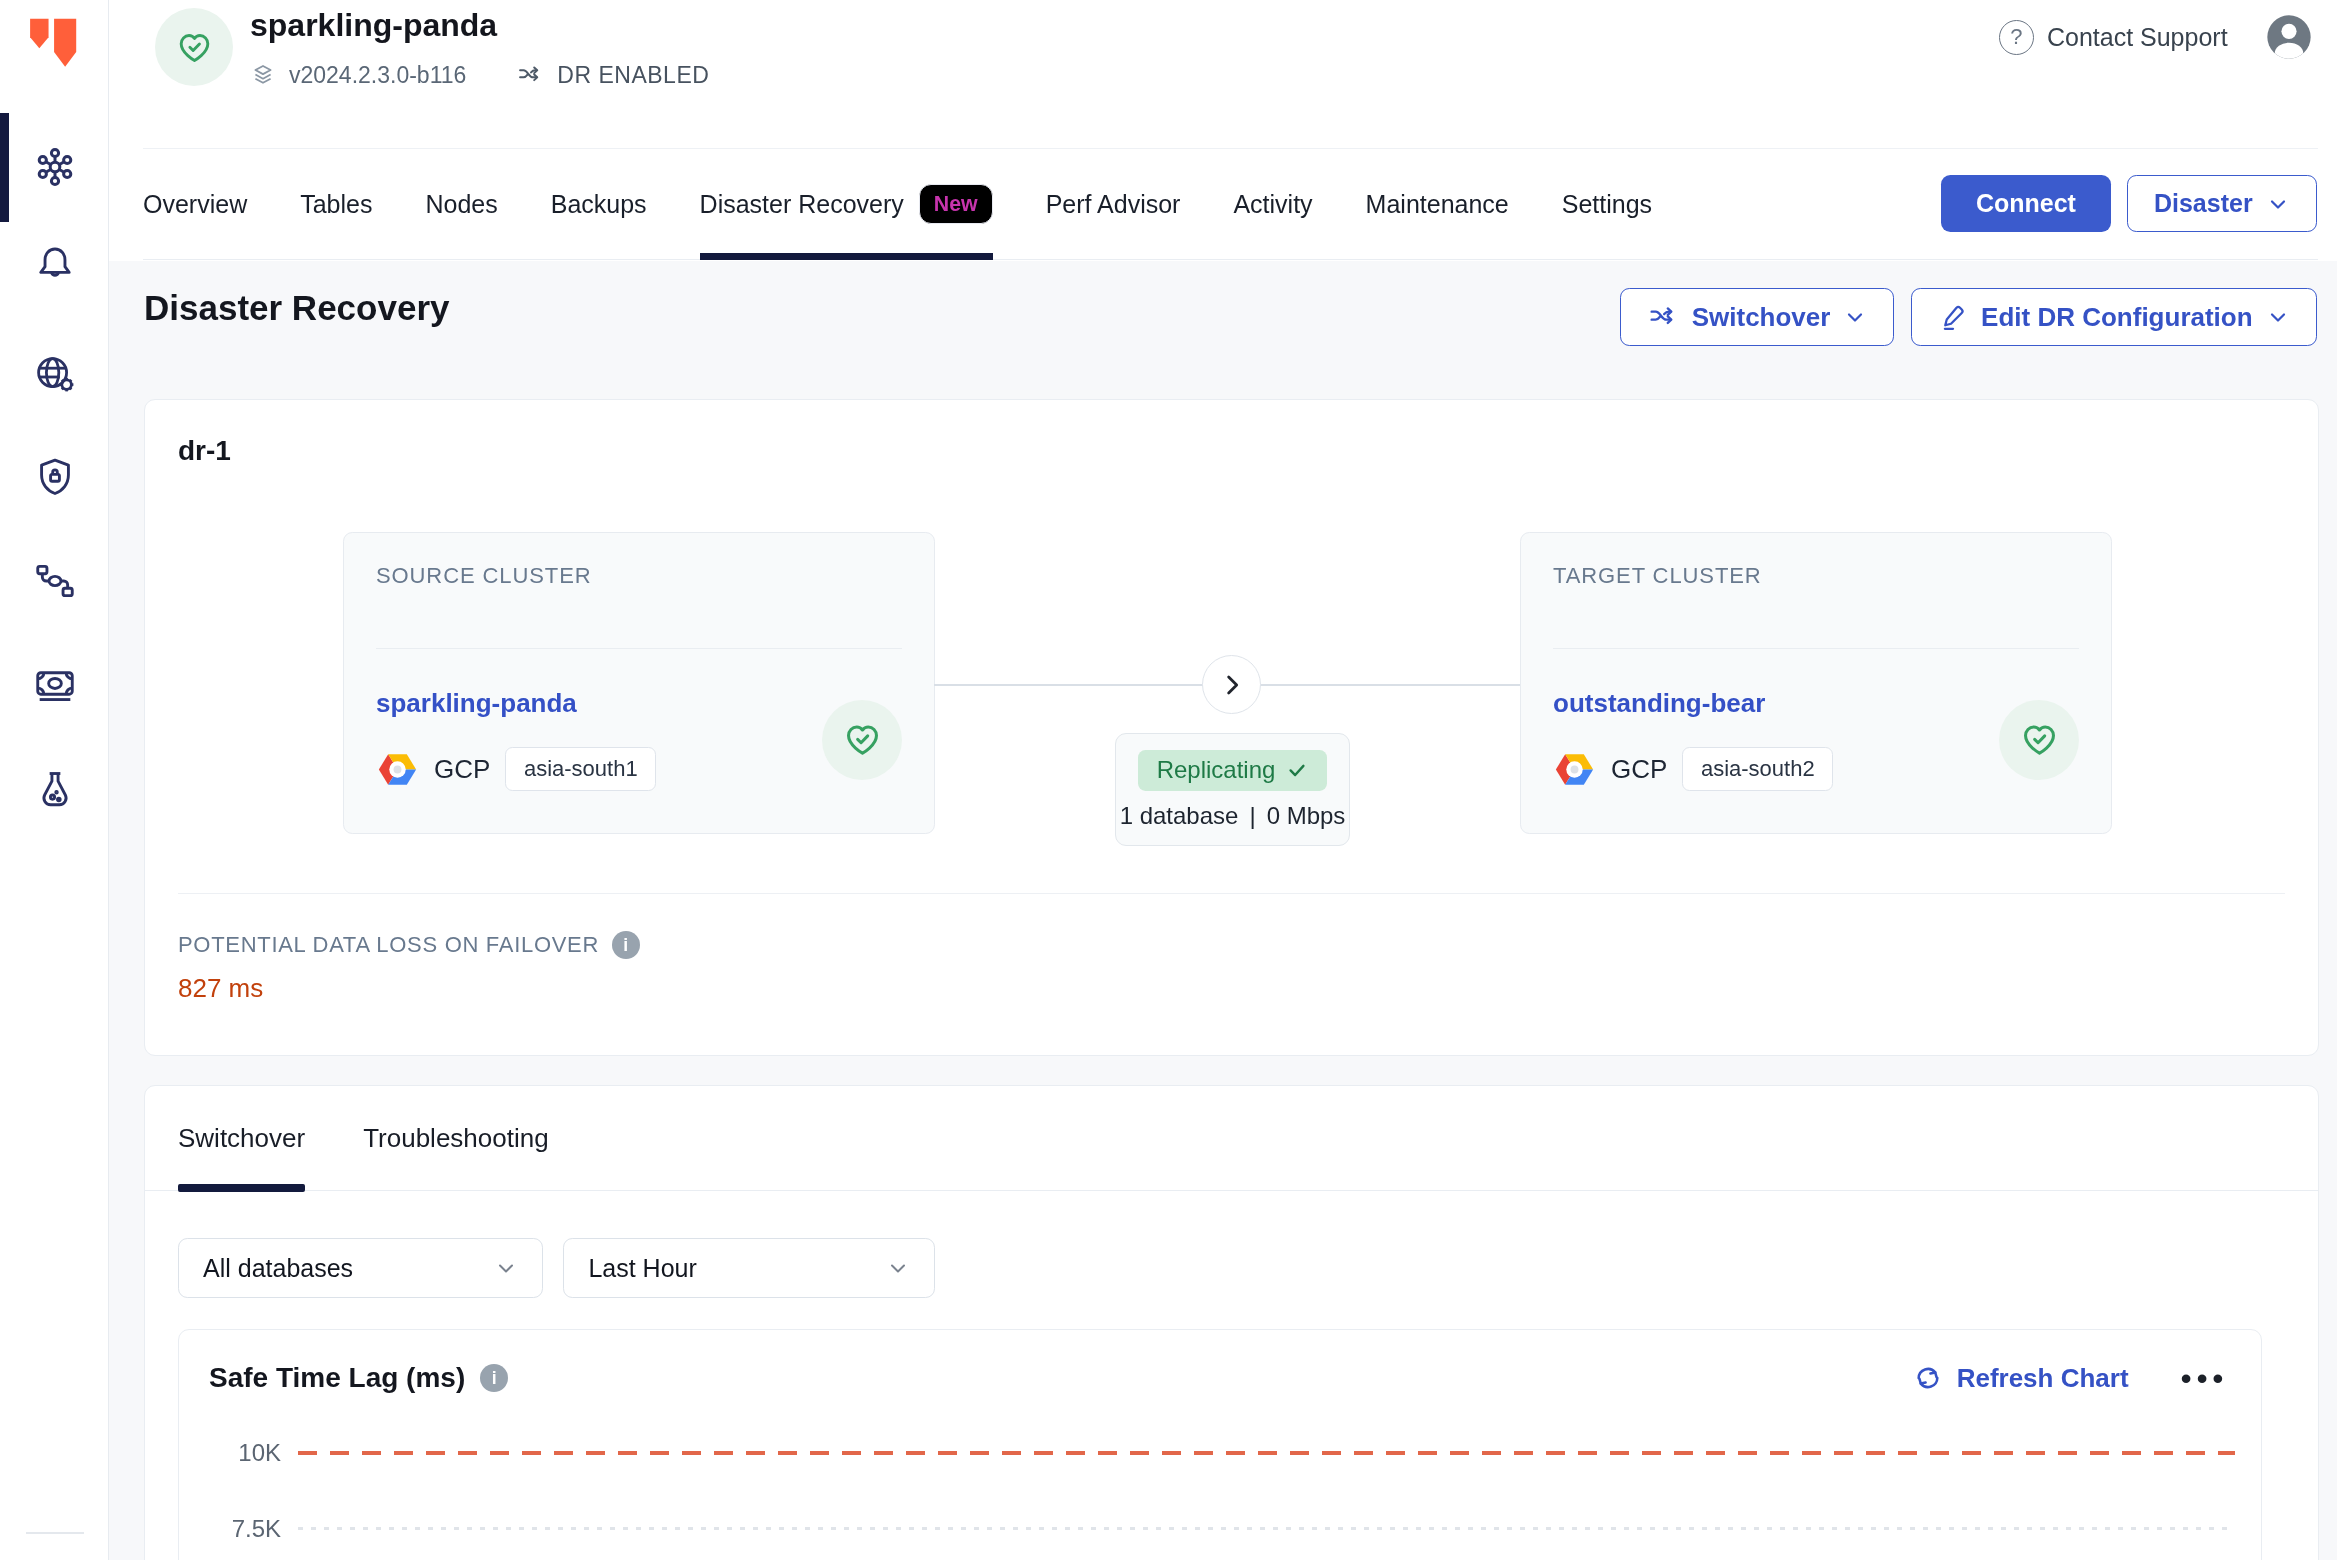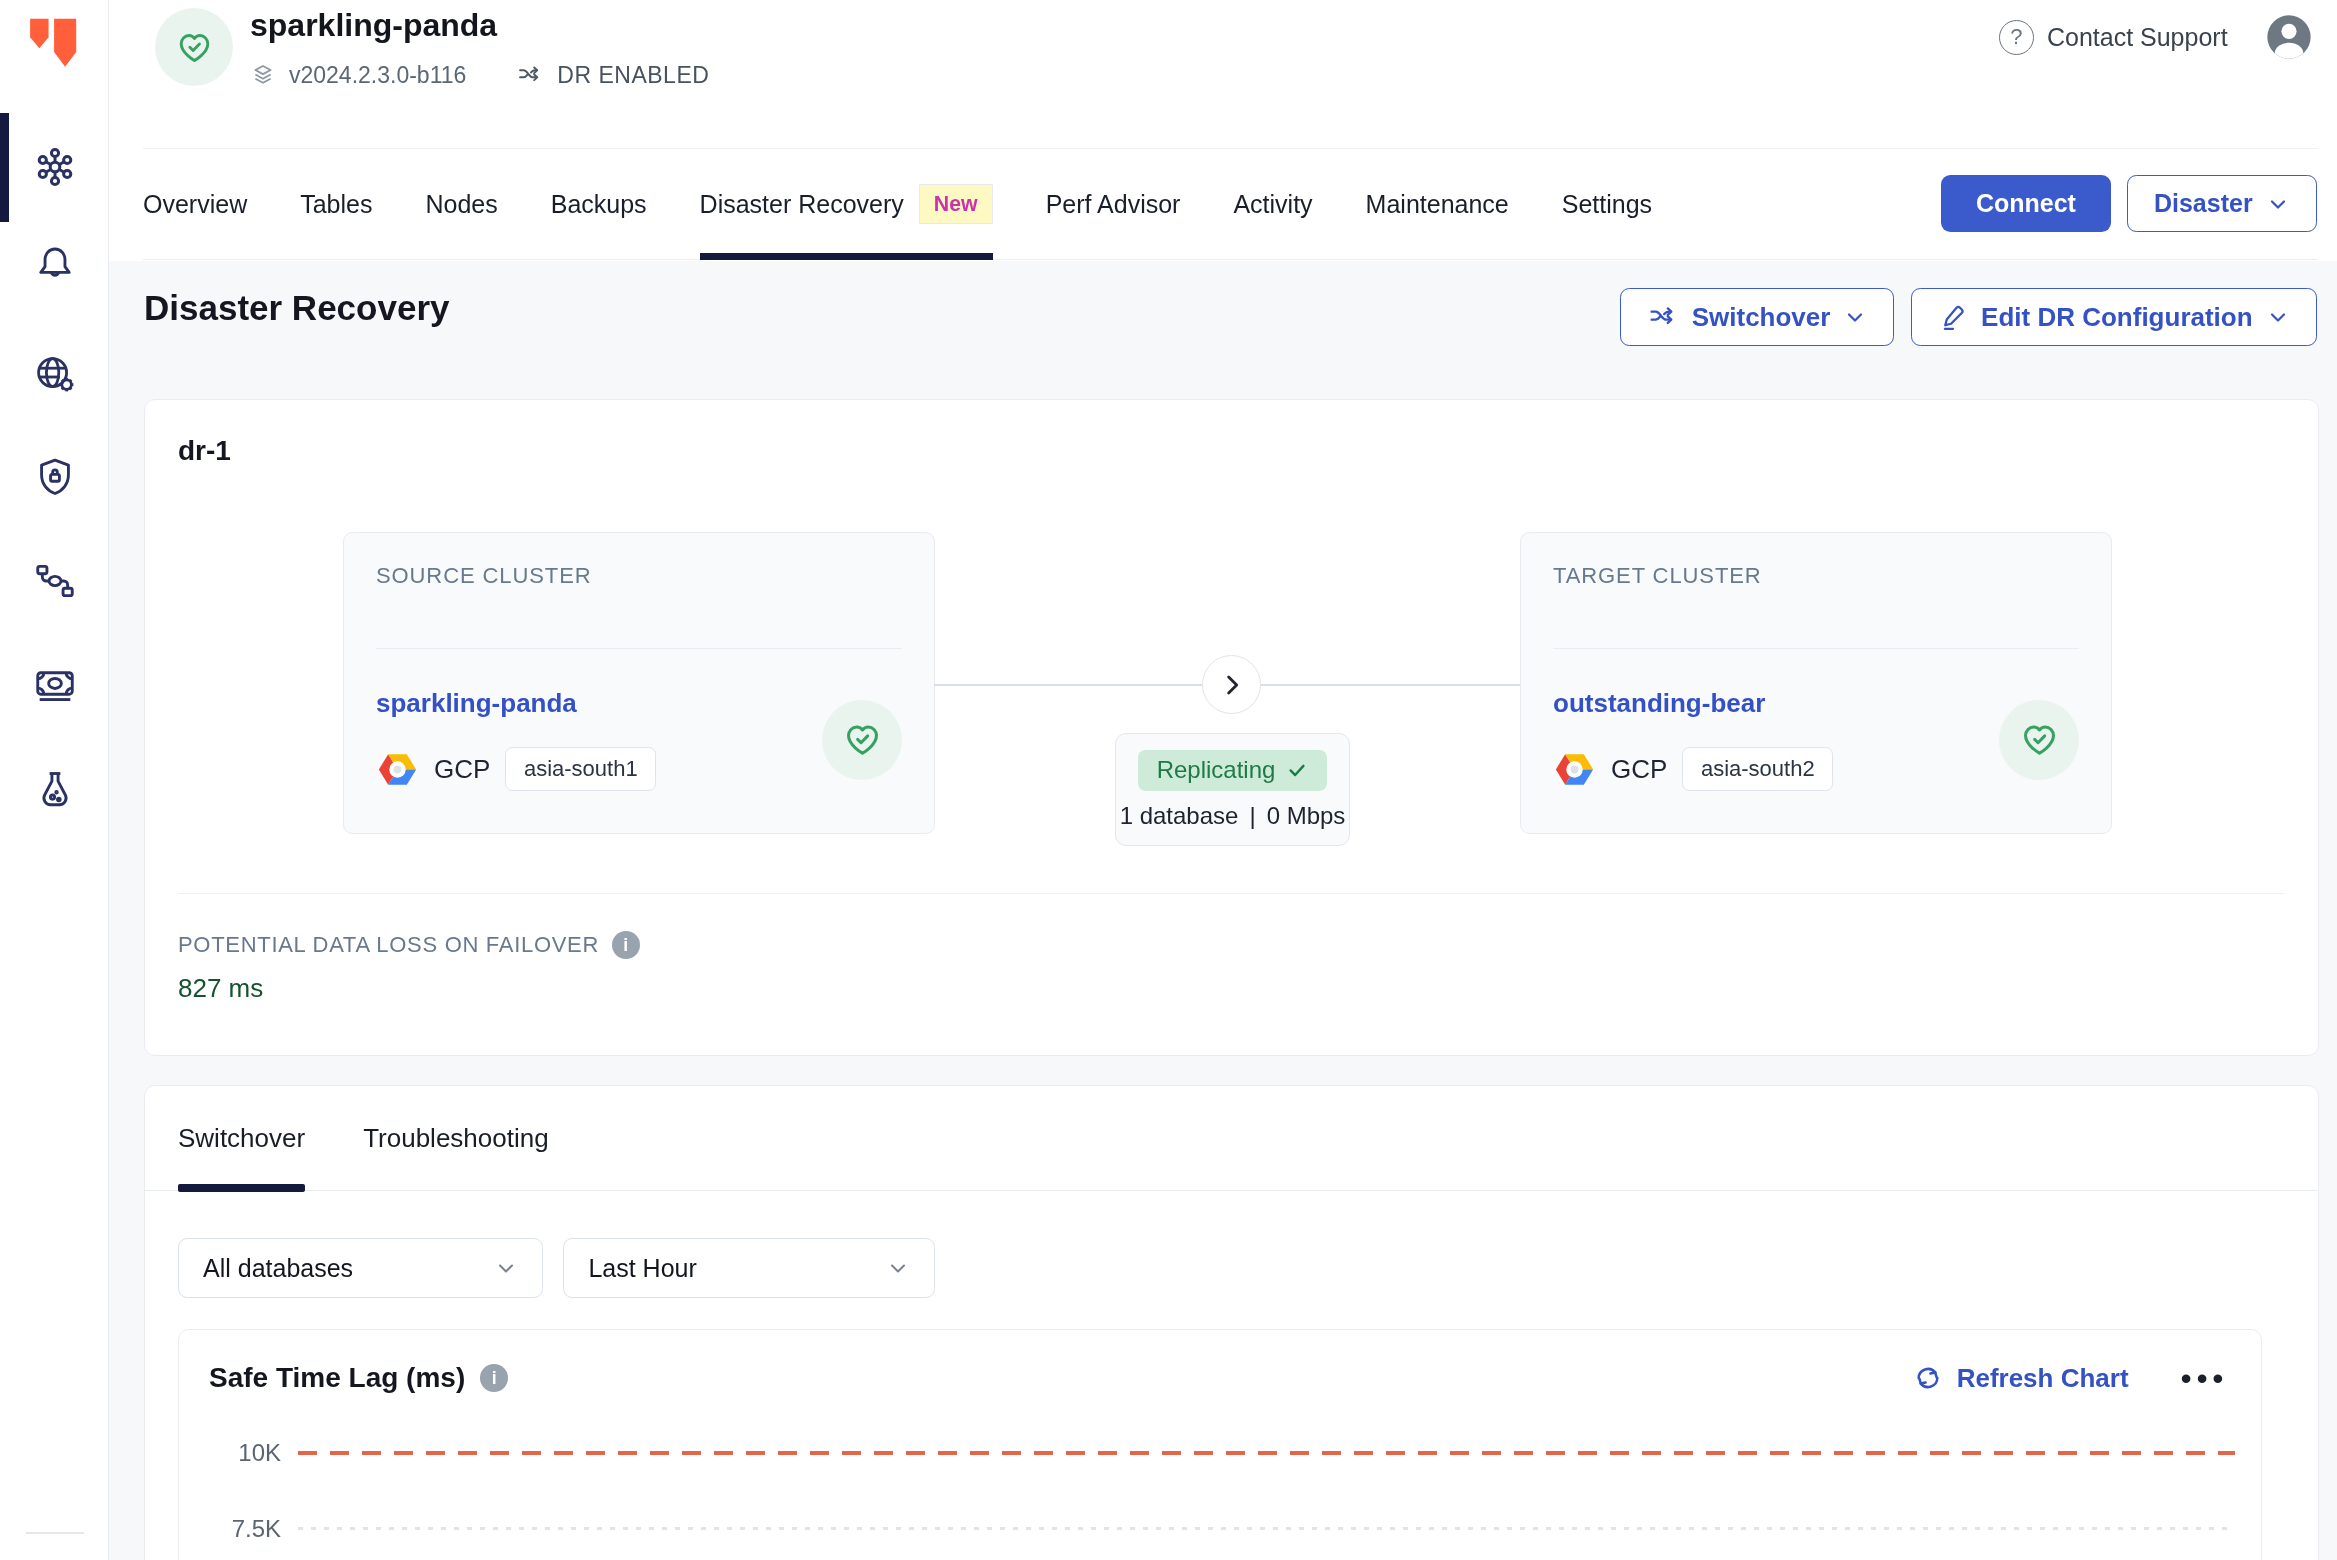--- a/index.html
+++ b/index.html
@@ -25,21 +25,21 @@
   .hdr-right { position:absolute; right:22px; top:11px; display:flex; align-items:center; gap:15px; }
   .support { display:flex; align-items:center; gap:13px; cursor:pointer; font-size:25px; color:#39434e; }
   .qmark { width:35px; height:35px; border-radius:50%; border:1.9px solid #6b7684; color:#6b7684; font-size:22px; display:flex; align-items:center; justify-content:center; }
   .avatar { width:52px; height:52px; margin-left:20.4px; cursor:pointer; }
   .hdr-div { position:absolute; left:34px; right:18.6px; top:148px; height:0.9px; background:#eef1f5; }
 
   
   .tabbar { position:absolute; left:34px; right:18.6px; top:149px; height:111px; display:flex; align-items:center; gap:53px; border-bottom:0.9px solid #e9edf2; }
   .tab { position:relative; height:100%; display:flex; align-items:center; gap:15px; font-size:25px; color:#191f2a; cursor:pointer; white-space:nowrap; }
   .tab.active::after { content:""; position:absolute; left:0; right:0; bottom:-0.9px; height:7.4px; background:#131a3d; }
-  .new-badge { font-size:21.3px; font-weight:bold; color:#c734ad; background:#fef9c3; border:1.9px solid #e7e9f0; border-radius:1px; padding:6.5px 14px; }
+  .new-badge { font-size:21.3px; font-weight:bold; color:#c734ad; background:#000000; border:1.9px solid #e7e9f0; border-radius:12px; padding:6.5px 14px; }
   .top-btns { position:absolute; right:20.4px; top:175px; display:flex; gap:16px; }
   .btn { display:flex; align-items:center; justify-content:center; gap:13px; height:57px; border-radius:9.3px; font-size:25px; font-weight:bold; cursor:pointer; white-space:nowrap; }
   .btn-primary { background:#3b5bcd; color:#fff; padding:0 35px; }
   .btn-outline { background:#fff; color:#3552c5; border:1.9px solid #3b5bcd; padding:0 26px; }
 
   
   .page-title { left:144px; top:288px; font-size:35px; font-weight:bold; color:#14171f; }
   .page-actions { right:20.4px; top:288px; display:flex; gap:16.7px; }
   .page-actions .btn { height:58px; font-size:26px; }
 
@@ -56,21 +56,21 @@
   .region-pill { font-size:22px; color:#2a3443; background:#fff; border:1.9px solid #dfe4eb; border-radius:7.4px; padding:8.3px 17.6px; }
   .health-badge { width:80px; height:80px; border-radius:50%; background:#eaf4ee; display:flex; align-items:center; justify-content:center; }
   .conn-line { position:absolute; left:789px; top:284px; width:595px; height:1.9px; background:#d9dfe6; }
   .conn-circle { position:absolute; left:1057px; top:255px; width:59px; height:59px; background:#fff; border:1.9px solid #dfe4ea; border-radius:50%; display:flex; align-items:center; justify-content:center; color:#20242c; }
   .repl-box { position:absolute; left:970px; top:333px; width:235px; height:113px; background:#f8fafb; border:0.9px solid #e2e7ec; border-radius:11px; display:flex; flex-direction:column; align-items:center; justify-content:center; gap:11px; }
   .repl-pill { display:flex; align-items:center; gap:11px; background:#cdebd8; color:#1e7a46; border-radius:7.4px; padding:6.5px 18.6px; font-size:24px; }
   .repl-detail { font-size:24px; color:#1d242f; display:flex; align-items:flex-start; gap:11px; }
   .repl-detail .sep { color:#1d242f; }
   .dr-div { position:absolute; left:33px; right:33px; top:493px; height:0.9px; background:#edf0f4; }
   .loss-label { position:absolute; left:33px; top:531px; display:flex; align-items:center; gap:13px; font-size:22px; color:#68798e; letter-spacing:0.7px; }
-  .loss-value { position:absolute; left:33px; top:573px; font-size:26px; color:#14532d; }
+  .loss-value { position:absolute; left:33px; top:573px; font-size:26px; color:#c2410c; }
   .info-i { width:28px; height:28px; border-radius:50%; background:#98a3ae; color:#fff; font-size:17.6px; font-weight:bold; display:flex; align-items:center; justify-content:center; font-style:normal; cursor:pointer; }
 
   
   #mon-card { left:144px; top:1085px; width:2175px; height:519px; }
   .mon-tabs { position:absolute; left:0; right:0; top:0; height:105px; border-bottom:1.9px solid #e9edf2; display:flex; align-items:center; gap:58px; padding-left:33px; }
   .mon-tab { position:relative; height:100%; display:flex; align-items:center; font-size:26px; color:#181d27; cursor:pointer; }
   .mon-tab.active::after { content:""; position:absolute; left:0; right:0; bottom:-1.9px; height:8.3px; background:#131a3d; border-radius:1.9px; }
   .filters { position:absolute; left:33px; top:152px; display:flex; gap:20.4px; }
   .select { display:flex; align-items:center; justify-content:space-between; height:60px; background:#fff; border:1.9px solid #dce2e9; border-radius:9.3px; padding:8px 24px; font-size:25px; color:#12161f; cursor:pointer; }
   .select .chev { color:#7a828e; }

